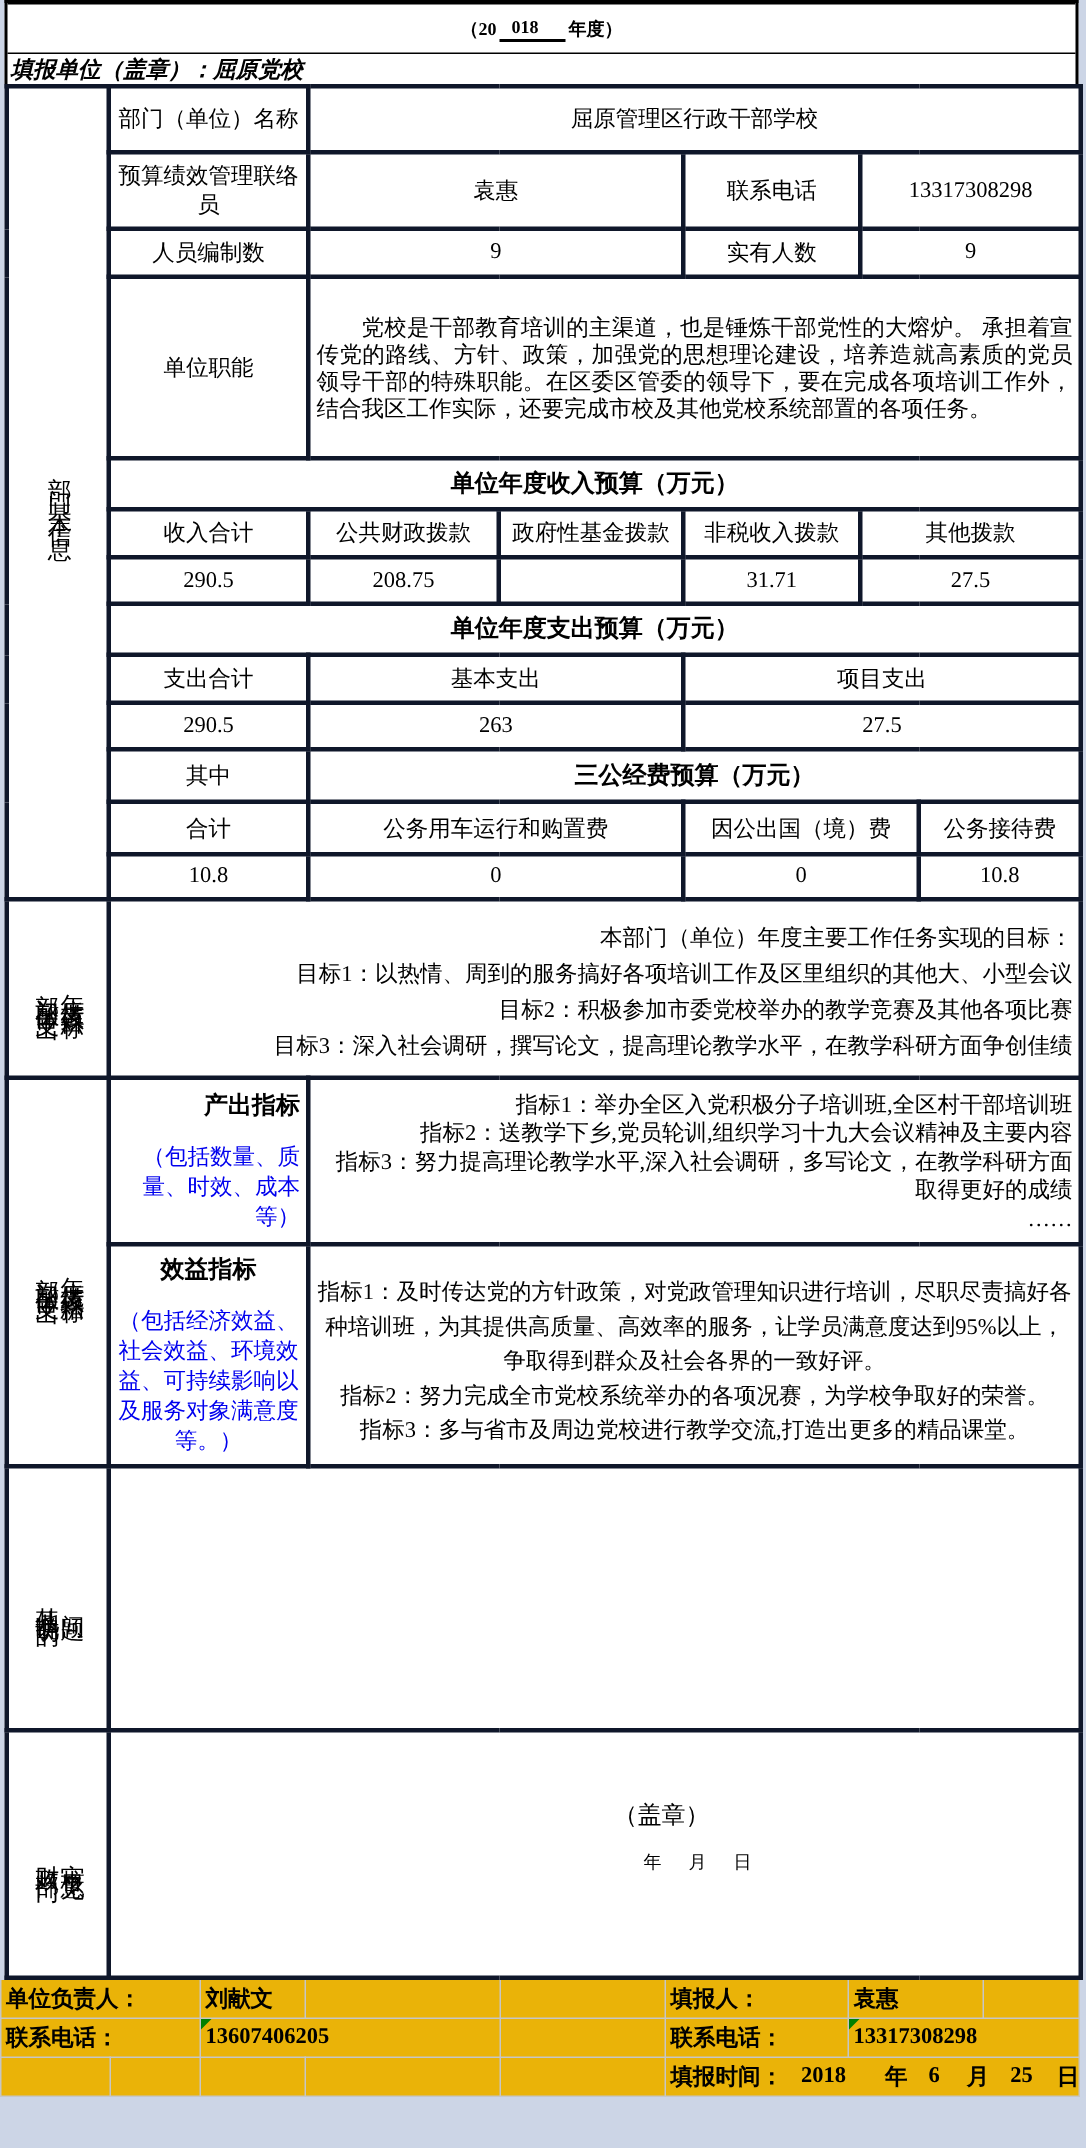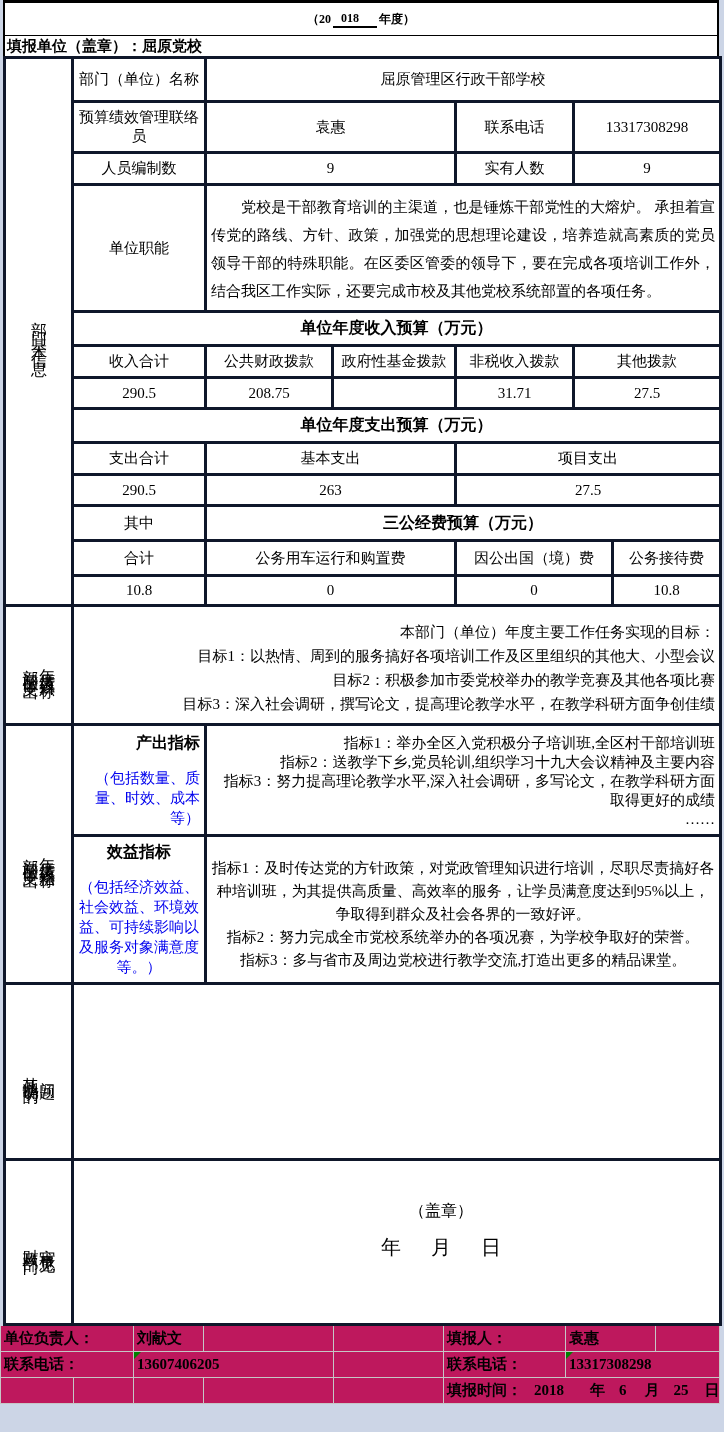--- a/index.html
+++ b/index.html
@@ -15,50 +15,50 @@
   .hdr-block{
     margin-left:3px;width:716px;background:#fff;
     border:2px solid #000;border-bottom:none;box-sizing:border-box;
   }
   .title-row{height:45px;display:flex;align-items:center;justify-content:center;
     font-size:30px;font-weight:bold;letter-spacing:1px;}
   .subtitle-row{height:32px;border-top:1px solid #000;display:flex;align-items:center;justify-content:center;
     font-size:12px;font-weight:bold;}
   .subtitle-underline{display:inline-block;border-bottom:2px solid #000;padding:0 18px 0 8px;margin:0 2px;}
   .unit-row{height:20px;border-top:1px solid #000;display:flex;align-items:center;
-    font-size:15px;font-weight:bold;padding-left:2px;}
+    font-size:15px;font-weight:bold;padding-left:2px;font-style:italic;}
   
   table.main{
     margin-left:3px;width:716px;border-collapse:collapse;table-layout:fixed;
     background:#fff;font-size:15px;
   }
   table.main{border:2px solid #000;}
   table.main td{border:3px solid #0f172a;padding:5px 4px;text-align:center;vertical-align:middle;overflow:hidden;}
   table.main tr.sep td{border-top-width:2px;text-align:right;}
   td.side{padding:0;}
   .vwrap{display:flex;justify-content:center;align-items:center;height:100%;}
   .vtext{writing-mode:vertical-rl;text-orientation:upright;font-size:16px;line-height:1.05;}
   .vsp{letter-spacing:8px;}
   .vsp2{letter-spacing:3px;}
   td.hdr{font-weight:bold;font-size:16px;}
   td.txt{text-align:left;vertical-align:top;padding:4px 7px;}
-  .duty{line-height:28px;text-indent:2em;text-align:justify;padding-top:2px;}
+  .duty{line-height:18px;text-indent:2em;text-align:justify;padding-top:2px;}
   .goals p,.ind p{margin:0;}
   .goals{line-height:24px;padding-top:6px;}
   .ind1{line-height:19px;padding-top:3px;}
   .ind2{line-height:23px;padding-top:10px;}
   .lab-title{font-weight:bold;font-size:16px;}
   .lab-note{color:#0000ee;font-size:15px;line-height:20px;margin-top:14px;}
   td.labcell{vertical-align:top;padding-top:10px;}
   .seal-box{display:flex;flex-direction:column;align-items:flex-end;justify-content:flex-end;height:100%;padding-bottom:22px;box-sizing:border-box;}
   .seal{padding-right:242px;font-size:16px;}
-  .ymd{padding-right:214px;margin-top:12px;font-size:20px;white-space:pre;}
+  .ymd{padding-right:214px;margin-top:12px;font-size:12px;white-space:pre;}
   
   table.foot{
-    width:720px;border-collapse:collapse;table-layout:fixed;background:#be185d;
+    width:720px;border-collapse:collapse;table-layout:fixed;background:#eab308;
     font-size:15px;font-weight:bold;
   }
   table.foot td{border:1px solid #c6c6c6;height:25px;padding:0 3px;position:relative;vertical-align:middle;}
   table.foot tr:first-child td{border-top:none;}
   table.foot td.ctr{}
   .tri{position:absolute;top:0;left:0;width:0;height:0;
     border-top:7px solid #008000;border-right:7px solid transparent;}
   .datewrap{display:flex;align-items:center;white-space:pre;}
   .datewrap span{display:inline-block;}
   .dw-y{margin:0 26px 0 12px;} .dw-m{margin:0 18px 0 14px;} .dw-d{margin:0 16px 0 14px;}

